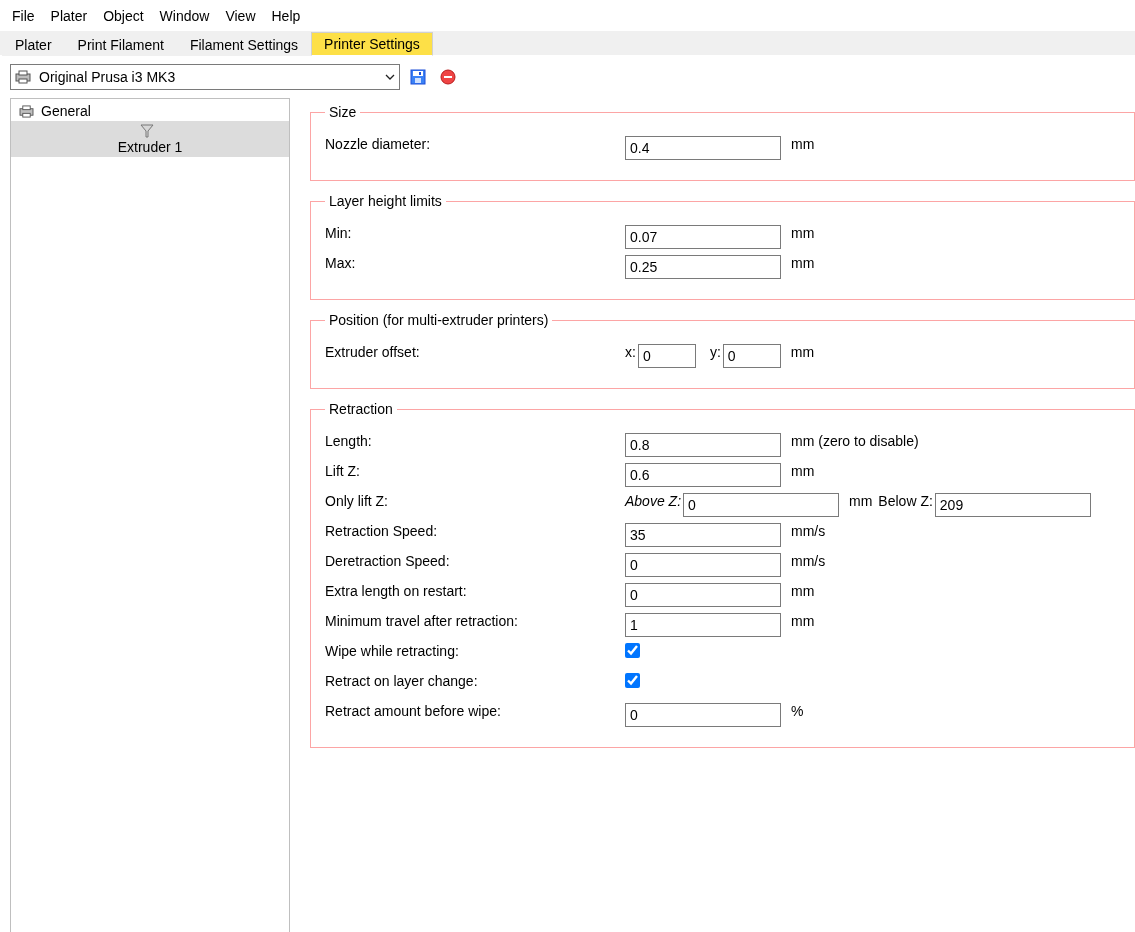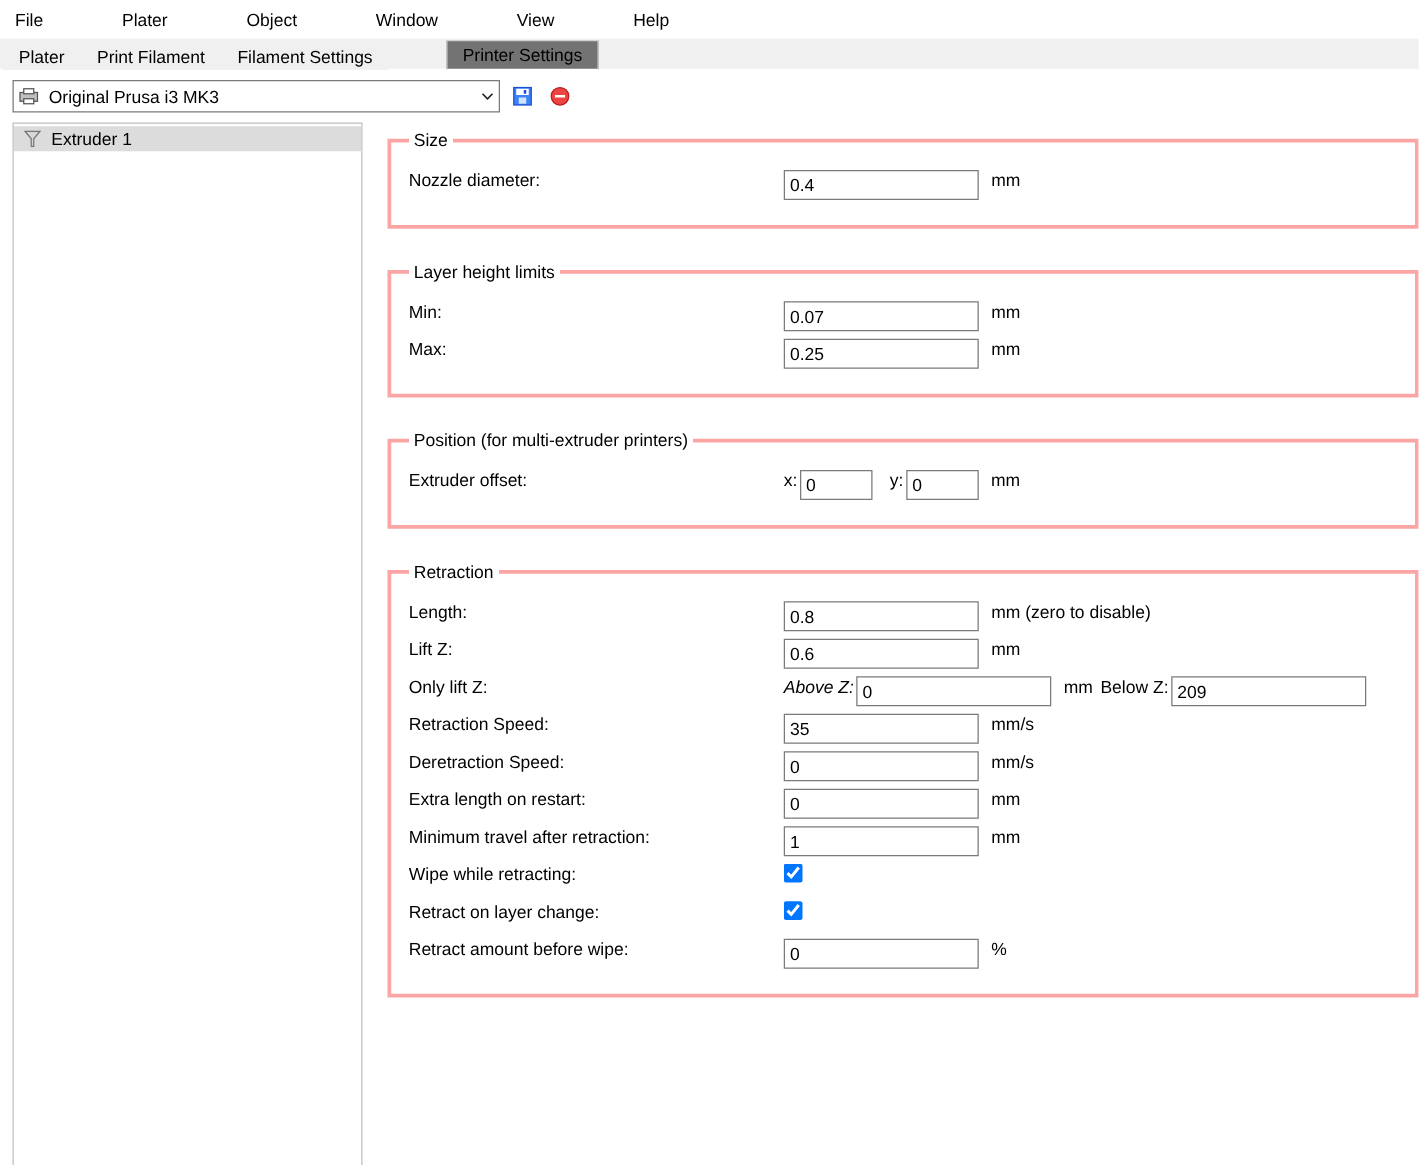--- a/index.html
+++ b/index.html
@@ -1,39 +1,39 @@
 <!DOCTYPE html>
 <html><head>
 <meta charset="utf-8">
 <style>
   html,body{margin:0;padding:0;font-family:"Segoe UI",Tahoma,sans-serif;font-size:14px;color:#000;background:#fff;}
   body{width:1135px;height:932px;overflow:hidden;}
   
-  .menubar{height:25px;padding:3px 4px;display:flex;align-items:center;gap:47px;}
+  .menubar{height:25px;padding:3px 4px;display:flex;align-items:center;}
   .menubar .menu-item{padding:2px 8px;cursor:default;}
   
   .tabstrip{height:24px;background:#f0f0f0;border-bottom:1px solid #fff;display:flex;align-items:flex-end;padding-left:2px;}
   .tab{padding:3px 12px;border:1px solid transparent;border-bottom:none;cursor:default;font-size:14px;margin-right:0px;position:relative;top:1px;}
-  .tab.active{background:#737373;border:1px solid #d0d0d0;border-bottom:1px solid #fff;margin-left:46px;}
+  .tab.active{background:#fde047;border:1px solid #d0d0d0;border-bottom:1px solid #fff;}
   .tab.inactive{background:#f0f0f0;}
   
   .toolbar-row{padding:8px 10px 4px 10px;display:flex;align-items:center;}
   .profile-select{width:380px;height:24px;border:1px solid #7a7a7a;display:flex;align-items:center;padding:0 4px;position:relative;background:#fff;}
   .profile-select .printer-icon{margin-right:8px;}
   .profile-select .caret{margin-left:auto;font-size:10px;color:#222;}
   .icon-btn{width:22px;height:22px;margin-left:6px;display:inline-flex;align-items:center;justify-content:center;border:1px solid transparent;}
   
   .main{display:flex;height:calc(932px - 25px - 25px - 38px);}
   .sidebar{width:278px;border:1px solid #bfbfbf;margin:4px 0 0 10px;padding-top:2px;overflow:auto;}
   .side-item{display:flex;align-items:center;padding:2px 6px;cursor:default;}
-  .side-item.selected{background:#dcdcdc;}
+  .side-item.selected{background:#dcdcdc;flex-direction:column;}
   .side-item .side-icon{width:18px;height:16px;display:inline-flex;align-items:center;justify-content:center;margin-right:6px;}
   .content{flex:1;padding:4px 0 0 20px;overflow:auto;}
   
-  fieldset{border:3px solid #fca5a5;margin:6px 0 26px 0;padding:12px 14px 14px 14px;}
+  fieldset{border:1px solid #fca5a5;margin:6px 0 12px 0;padding:12px 14px 14px 14px;}
   legend{color:#1b1b7c;color:#000;font-size:14px;padding:0 4px;}
   .row{display:flex;align-items:flex-start;min-height:26px;margin:4px 0;}
   .row .lbl{width:300px;}
   .row input[type=text]{border:1px solid #7a7a7a;height:20px;padding:1px 4px;font-family:inherit;font-size:14px;}
   .row .val{width:146px;}
   .row .unit{margin-left:10px;}
   .small-input{width:48px;border:1px solid #7a7a7a;height:20px;padding:1px 4px;font-family:inherit;font-size:14px;}
   .medium-input{width:146px;}
   input[type=checkbox]{width:15px;height:15px;margin:0;}
   
@@ -90,20 +90,30 @@
           <circle cx="8" cy="8" r="7" fill="#ef4444" stroke="#b91c1c"></circle>
           <rect x="4" y="7" width="8" height="2" fill="#fff"></rect>
         </svg>
     </span>
   </div>
 </div>
 
 <div class="main">
 
   <div class="sidebar">
+    <div class="side-item">
+      <span class="side-icon">
+        <svg width="15" height="13" viewBox="0 0 16 14">
+            <rect x="1" y="4" width="14" height="7" fill="#bfbfbf" stroke="#555"></rect>
+            <rect x="4" y="1" width="8" height="4" fill="#fff" stroke="#555"></rect>
+            <rect x="4" y="9" width="8" height="4" fill="#fff" stroke="#555"></rect>
+          </svg>
+      </span>
+      <span>General</span>
+    </div>
     <div class="side-item selected">
       <span class="side-icon">
         <svg width="14" height="14" viewBox="0 0 14 14">
             <path d="M1 1 H13 L8 7 V13 H6 V7 Z" fill="#d7d7d7" stroke="#777"></path>
           </svg>
       </span>
       <span>Extruder 1</span>
     </div>
   </div>
 

